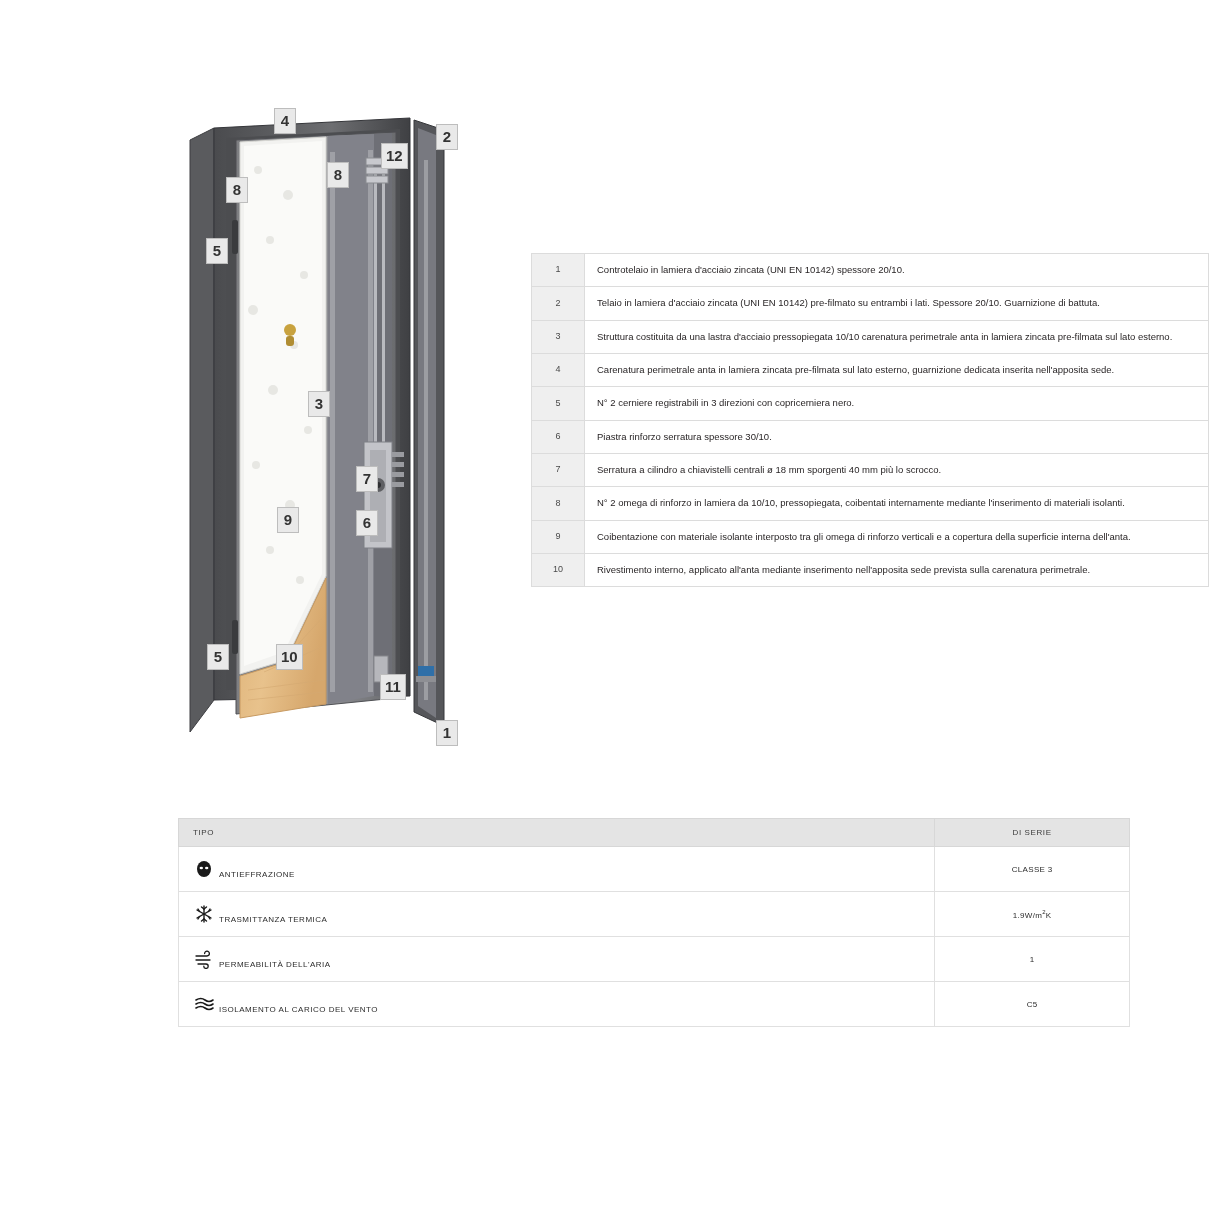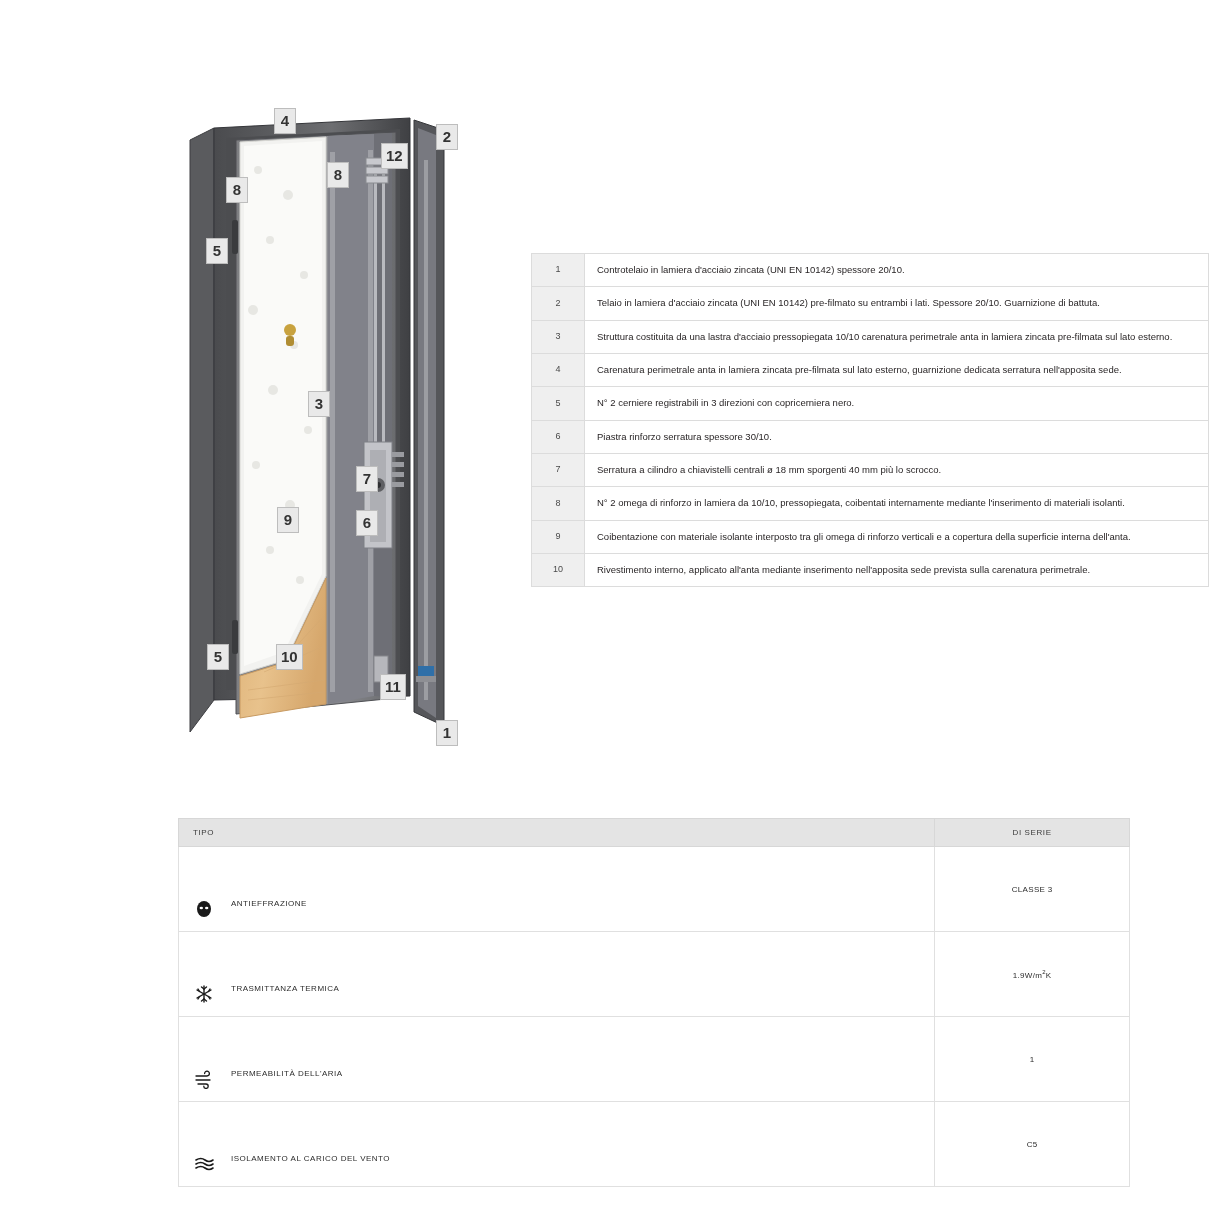--- a/index.html
+++ b/index.html
@@ -93,21 +93,21 @@
   }
   #specs th.c1 { text-align: left; padding-left: 14px; width: 680px; }
   #specs th.c2 { text-align: center; width: 178px; }
   #specs td {
     border: 1px solid #e0e0e0;
     padding: 12px 0;
     color: #2b2b2b;
   }
   #specs td.label { padding-left: 14px; }
   #specs td.value { text-align: center; font-size: 8px; }
-  .spec-row-inner { display: flex; align-items: flex-start; gap: 16px; margin-top: 40px; }
+  .spec-row-inner { display: flex; align-items: flex-end; gap: 4px; }
   .spec-ico { width: 22px; height: 20px; display: inline-block; flex: 0 0 22px; }
   .spec-ico svg { display: block; }
   .spec-text { font-size: 8px; letter-spacing: 0.5px; }
 
   sup { font-size: 6px; vertical-align: super; }
 </style>
 </head>
 <body>
 
 <div id="door-figure">
@@ -236,21 +236,21 @@
     <tr>
       <td class="num">2</td>
       <td class="desc">Telaio in lamiera d'acciaio zincata (UNI EN 10142) pre-filmato su entrambi i lati. Spessore 20/10. Guarnizione di battuta.</td>
     </tr>
     <tr>
       <td class="num">3</td>
       <td class="desc">Struttura costituita da una lastra d'acciaio pressopiegata 10/10 carenatura perimetrale anta in lamiera zincata pre-filmata sul lato esterno.</td>
     </tr>
     <tr>
       <td class="num">4</td>
-      <td class="desc">Carenatura perimetrale anta in lamiera zincata pre-filmata sul lato esterno, guarnizione dedicata serratura nell'apposita sede.</td>
+      <td class="desc">Carenatura perimetrale anta in lamiera zincata pre-filmata sul lato esterno, guarnizione dedicata inserita nell'apposita sede.</td>
     </tr>
     <tr>
       <td class="num">5</td>
       <td class="desc">N° 2 cerniere registrabili in 3 direzioni con copricerniera nero.</td>
     </tr>
     <tr>
       <td class="num">6</td>
       <td class="desc">Piastra rinforzo serratura spessore 30/10.</td>
     </tr>
     <tr>

